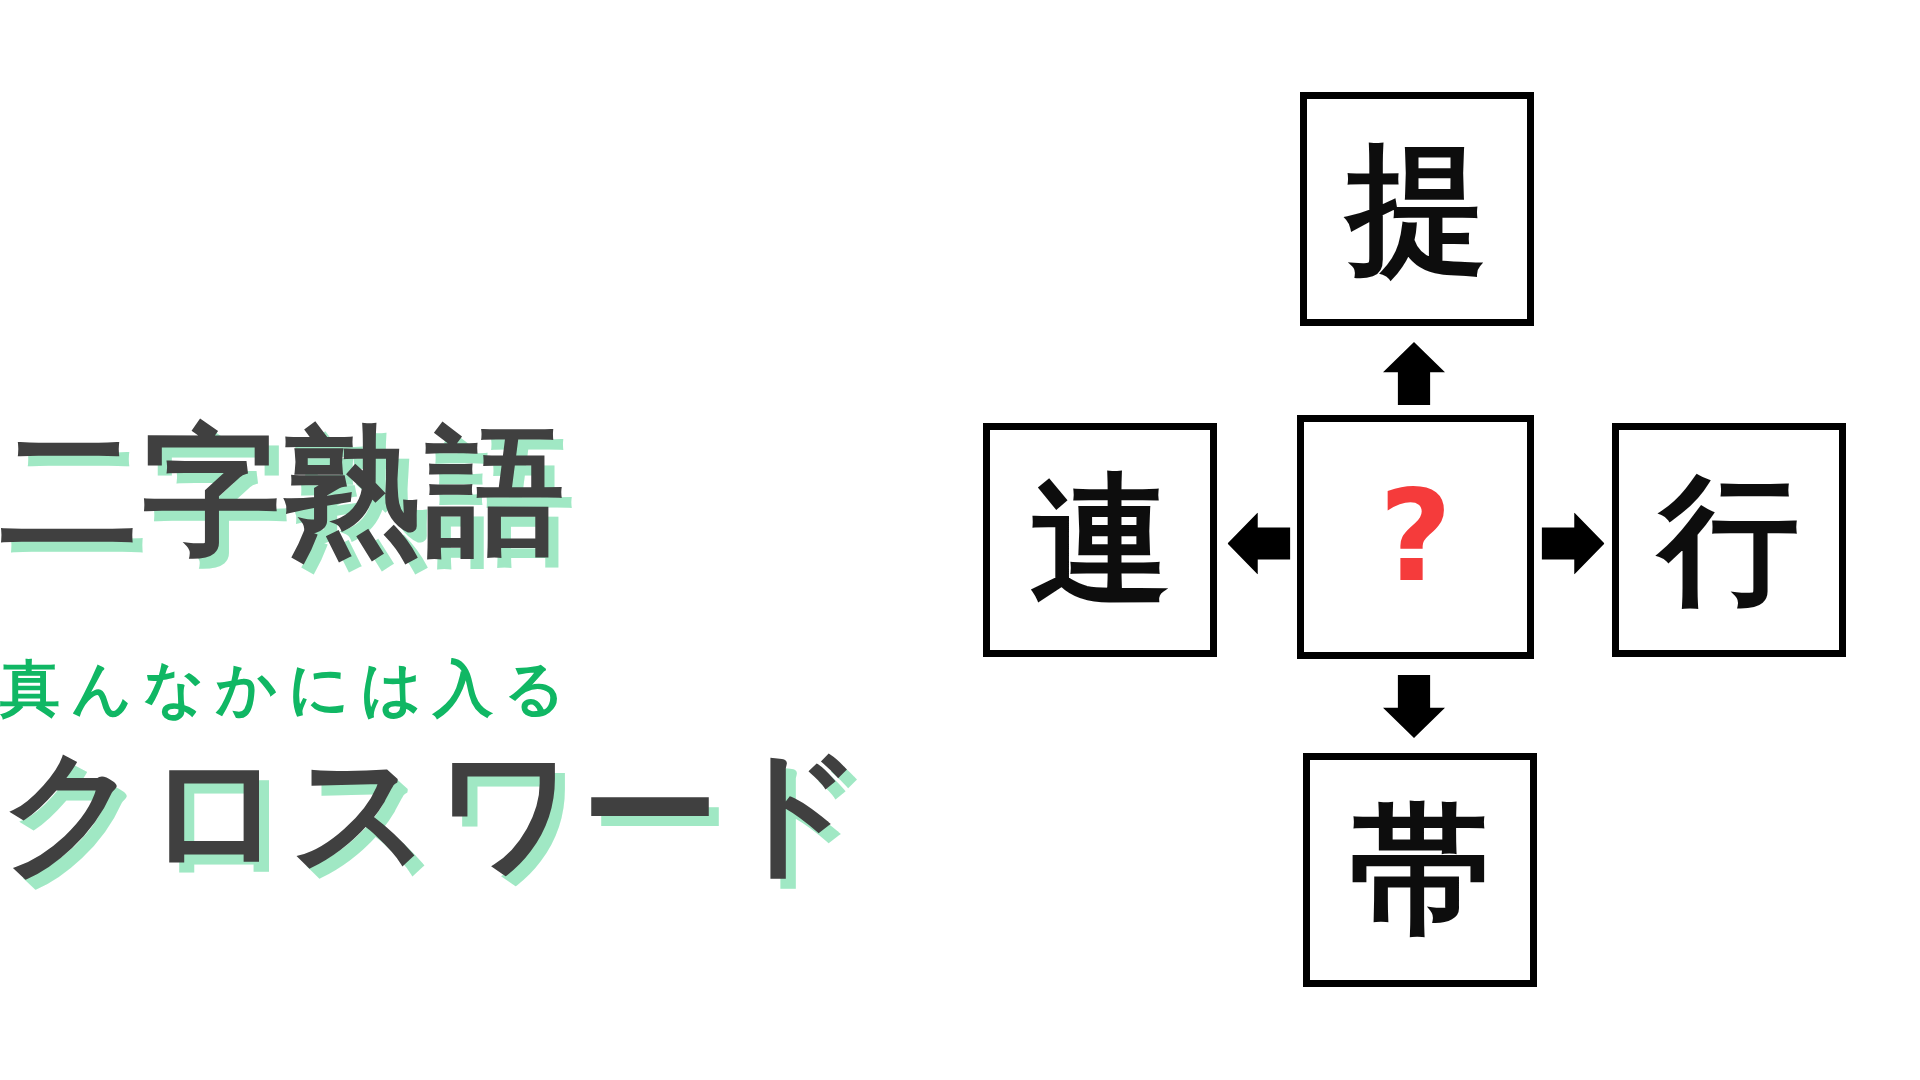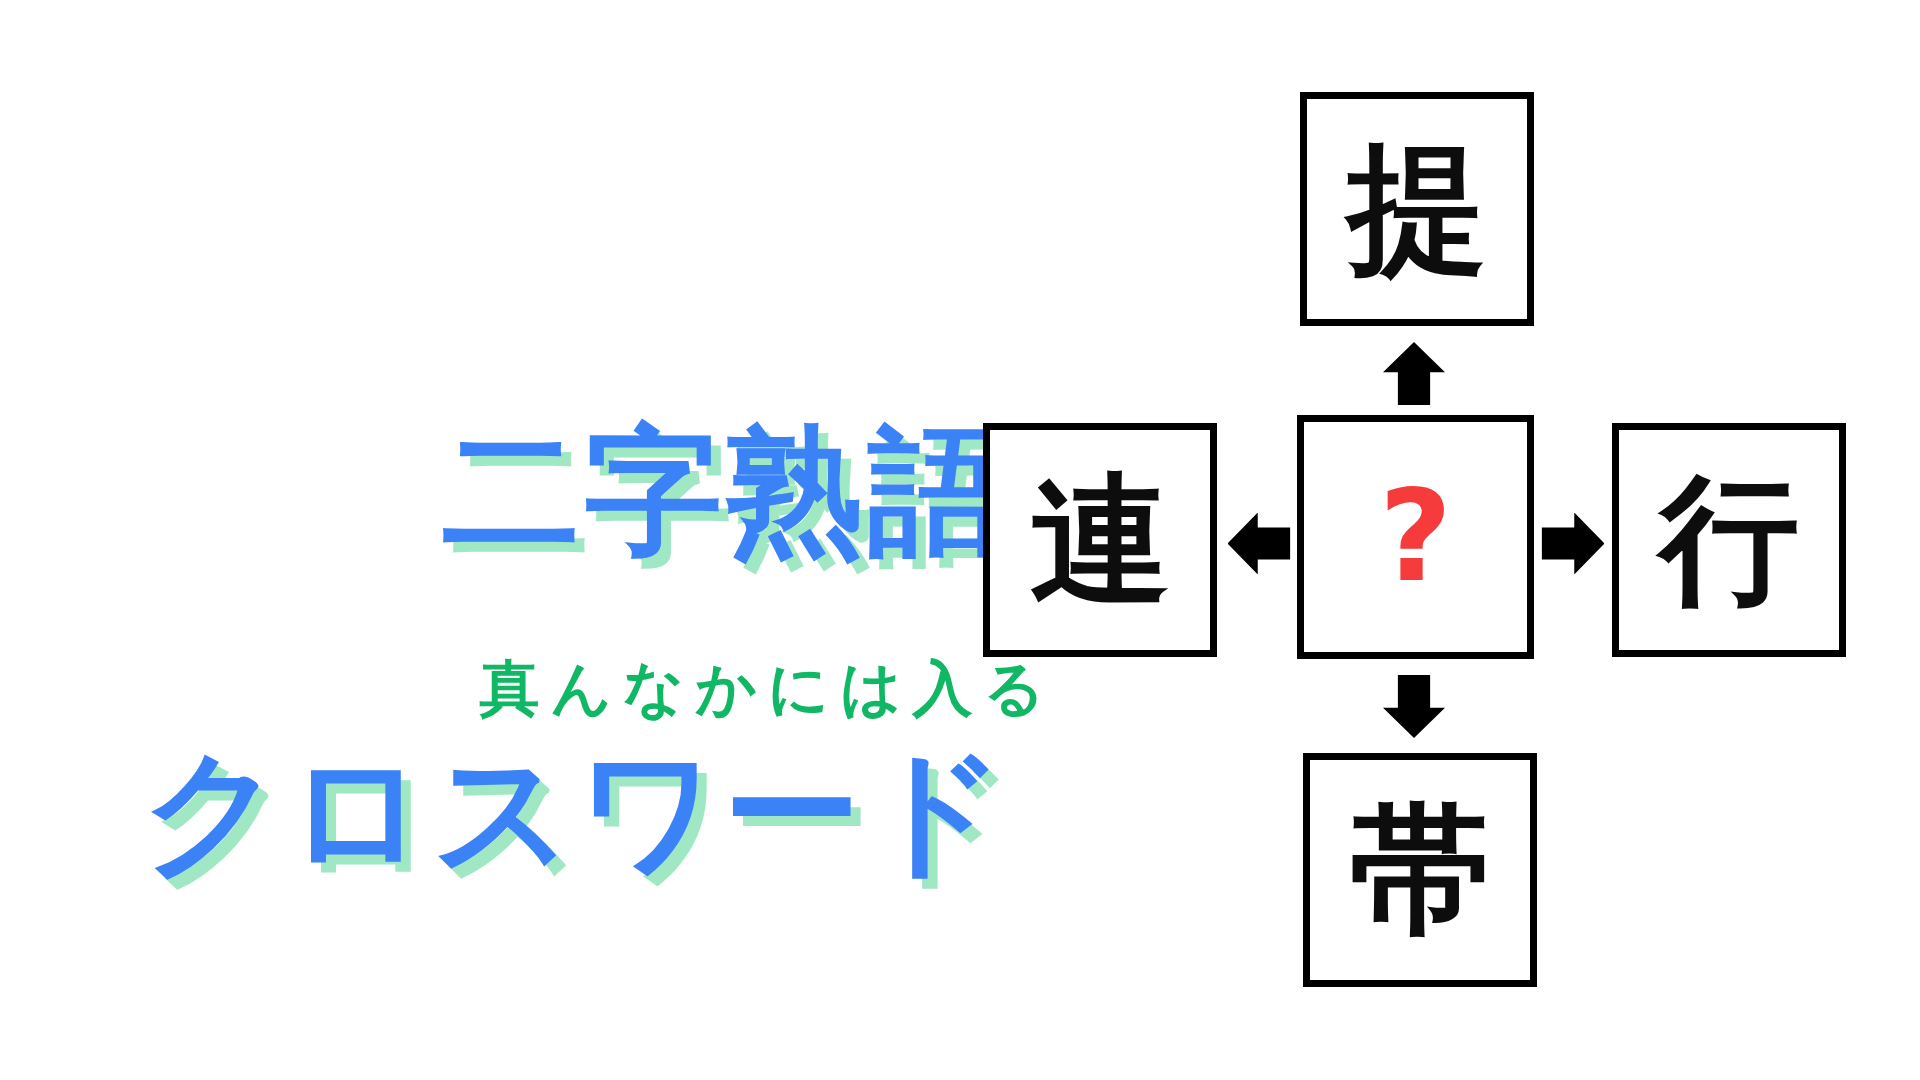--- a/index.html
+++ b/index.html
@@ -7,35 +7,34 @@
     width:1920px;height:1080px;
     background:#ffffff;
     font-family:"DejaVu Sans","Liberation Sans",sans-serif;
     overflow:hidden;position:relative;
   }
   .stage{position:absolute;left:0;top:0;width:1920px;height:1080px;}
 
   
   .title{
     position:absolute;left:0;top:252px;width:1010px;
-    text-align:right;
+    text-align:left;
     font-size:138px;line-height:160px;font-weight:900;
-    color:#3b82f6;
+    color:#404040;
     text-shadow:10px 10px 0 #a0e8c4;
     letter-spacing:4px;
     white-space:pre-line;
   }
   .title .line{display:block;}
   .subtitle{
     position:absolute;left:0;top:650px;width:1010px;
-    text-align:right;
+    text-align:left;
     font-size:60px;line-height:76px;font-weight:900;
     color:#10b764;
     letter-spacing:11px;
-    margin-left:46px;
   }
   .subtitle .line{display:block;}
 
   
   .cell{
     position:absolute;
     width:220px;height:220px;
     border:7px solid #000000;
     background:#ffffff;
     display:flex;align-items:center;justify-content:center;

